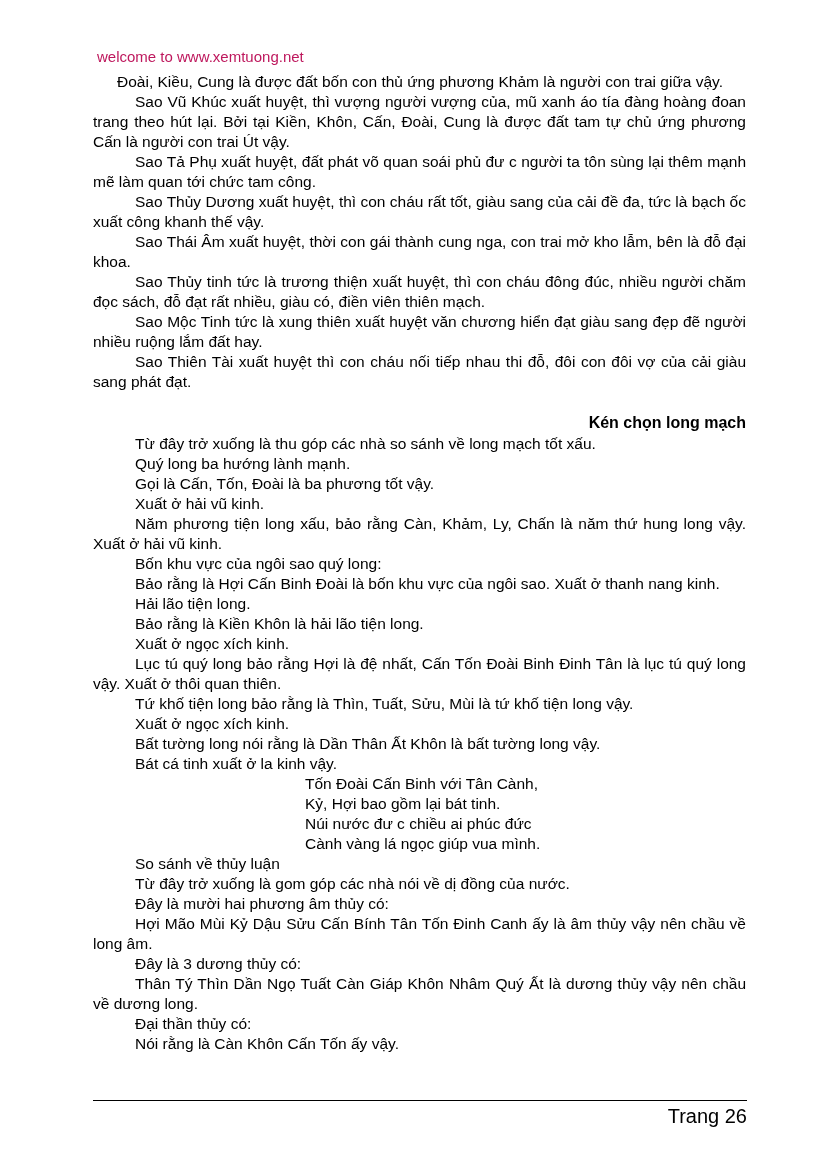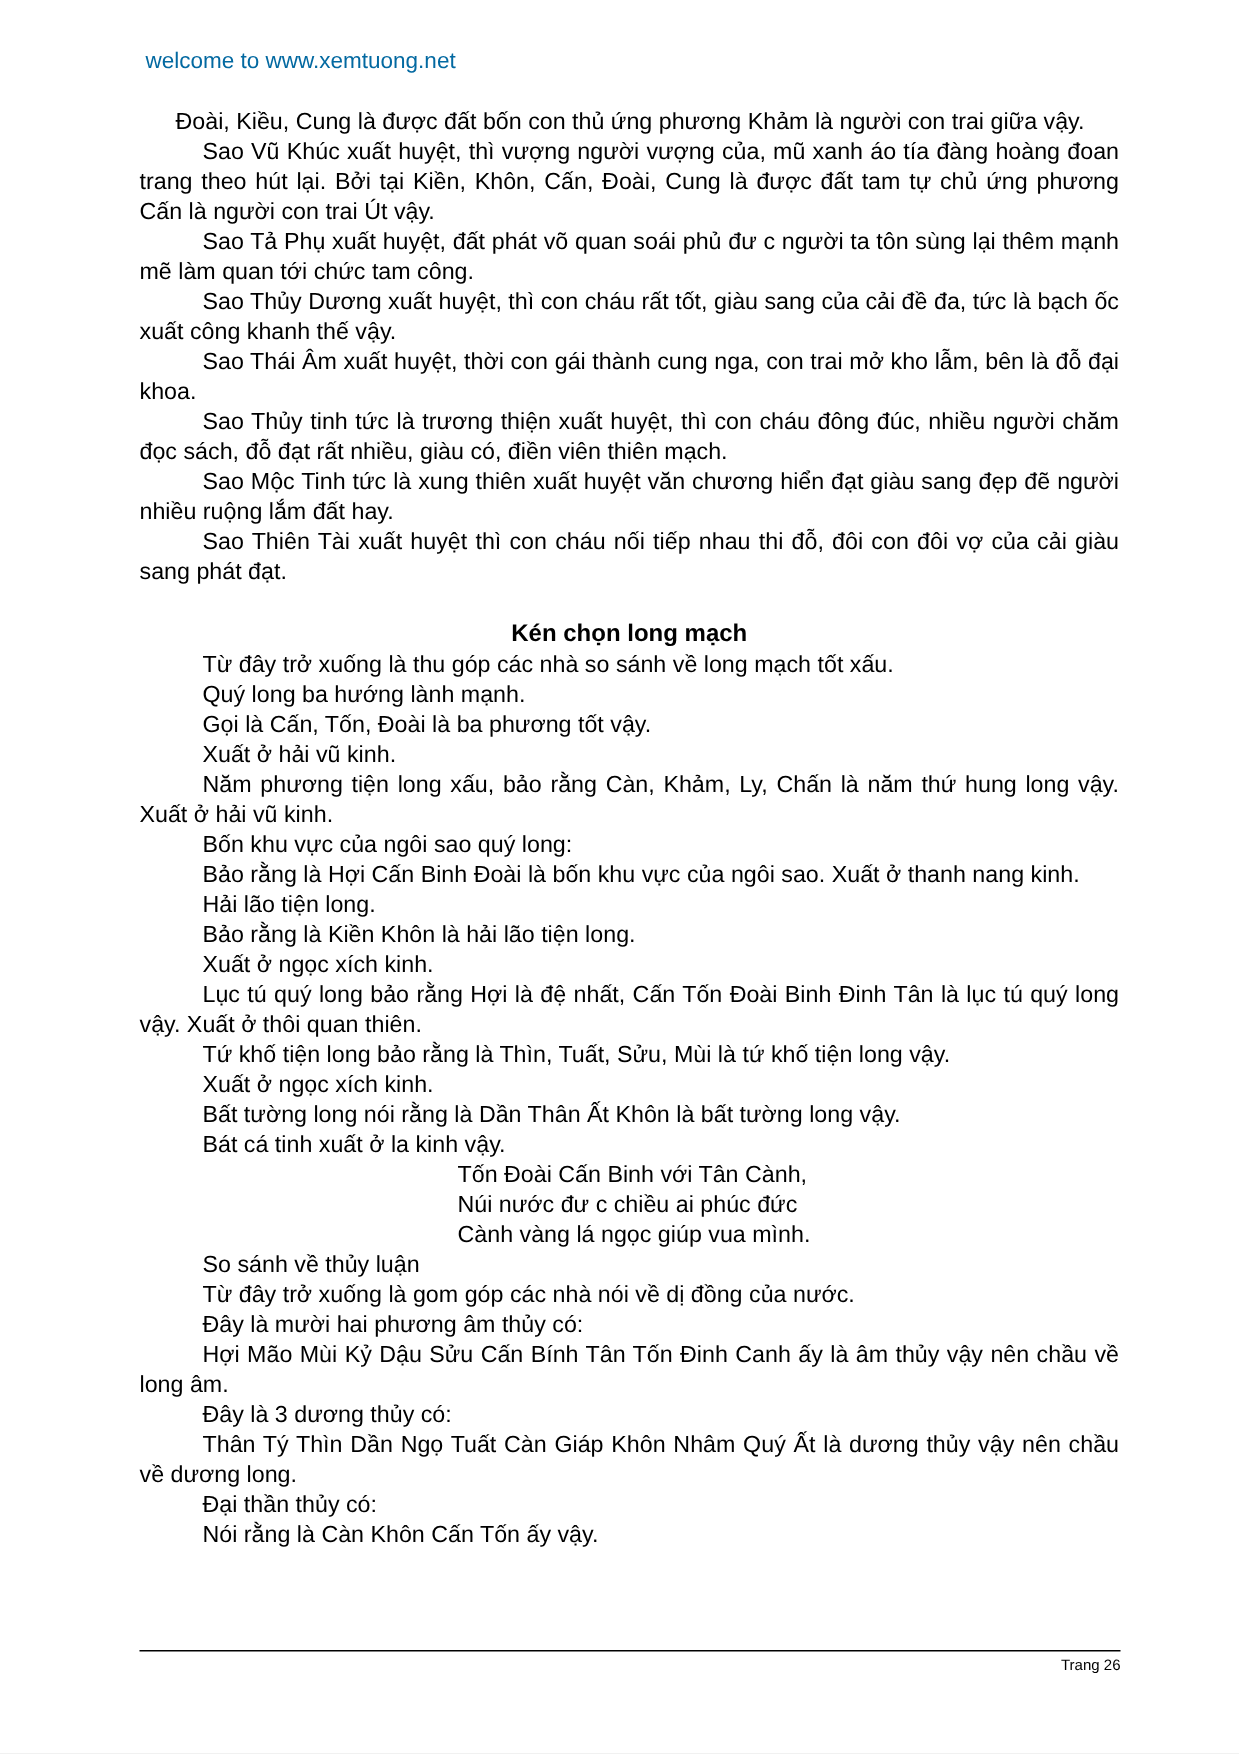--- a/index.html
+++ b/index.html
@@ -9,45 +9,45 @@
     height: 1169px;
     background: #ffffff;
     font-family: "Liberation Sans", sans-serif;
     color: #000000;
     overflow: hidden;
     margin: 0 auto;
   }
   .site-note {
     position: absolute;
     left: 97px;
-    top: 32px;
+    top: 48px;
     font-size: 15px;
     line-height: 18px;
-    color: #0369a1;
+    color: #be185d;
     white-space: nowrap;
   }
   .content {
     position: absolute;
     left: 93px;
     top: 72px;
     width: 653px;
     font-size: 15.5px;
     line-height: 20px;
     text-align: justify;
   }
   .content p {
     margin: 0;
     padding: 0;
     text-indent: 42px;
   }
   .content p.noindent { text-indent: 0; margin-left: 24px; }
   .heading {
     font-size: 16px;
     font-weight: bold;
-    text-align: center;
+    text-align: right;
     margin: 21px 0 1px 0;
     text-indent: 0;
     line-height: 20px;
   }
   .poem {
     margin-left: 212px;
     text-align: left;
   }
   .poem-line { line-height: 20px; }
   .footer-rule {
@@ -56,21 +56,21 @@
     top: 1100px;
     width: 654px;
     border-top: 1.5px solid #000000;
   }
   .page-number {
     position: absolute;
     left: 93px;
     top: 1105px;
     width: 654px;
     text-align: right;
-    font-size: 10px;
+    font-size: 20px;
   }
 </style>
 </head>
 <body>
 
 <div class="page">
 
   <div class="site-note">welcome to www.xemtuong.net</div>
 
   <div class="content">
@@ -96,20 +96,21 @@
     <p>Bảo rằng là Kiền Khôn là hải lão tiện long.</p>
     <p>Xuất ở ngọc xích kinh.</p>
     <p>Lục tú quý long bảo rằng Hợi là đệ nhất, Cấn Tốn Đoài Binh Đinh Tân là lục tú quý long vậy. Xuất ở thôi quan thiên.</p>
     <p>Tứ khố tiện long bảo rằng là Thìn, Tuất, Sửu, Mùi là tứ khố tiện long vậy.</p>
     <p>Xuất ở ngọc xích kinh.</p>
     <p>Bất tường long nói rằng là Dần Thân Ất Khôn là bất tường long vậy.</p>
     <p>Bát cá tinh xuất ở la kinh vậy.</p>
 
     <div class="poem">
       <div class="poem-line">Tốn Đoài Cấn Binh với Tân Cành,</div>
+      <div class="poem-line">Kỷ, Hợi bao gồm lại bát tinh.</div>
       <div class="poem-line">Núi nước đư c chiều ai phúc đức</div>
       <div class="poem-line">Cành vàng lá ngọc giúp vua mình.</div>
     </div>
 
     <p>So sánh về thủy luận</p>
     <p>Từ đây trở xuống là gom góp các nhà nói về dị đồng của nước.</p>
     <p>Đây là mười hai phương âm thủy có:</p>
     <p>Hợi Mão Mùi Kỷ Dậu Sửu Cấn Bính Tân Tốn Đinh Canh ấy là âm thủy vậy nên chầu về long âm.</p>
     <p>Đây là 3 dương thủy có:</p>
     <p>Thân Tý Thìn Dần Ngọ Tuất Càn Giáp Khôn Nhâm Quý Ất là dương thủy vậy nên chầu về dương long.</p>

